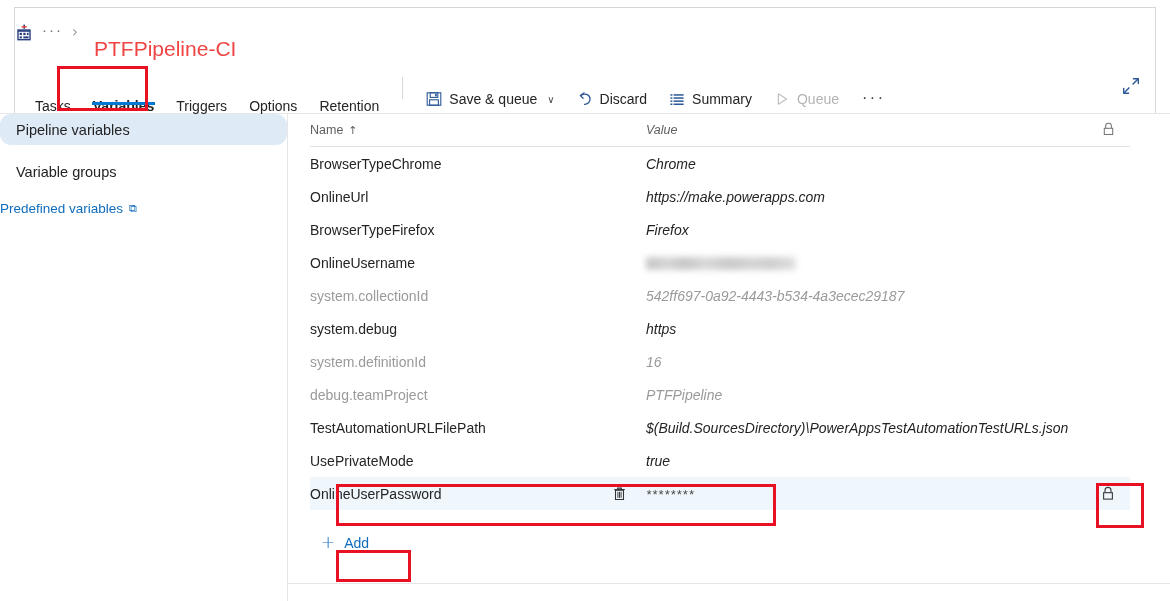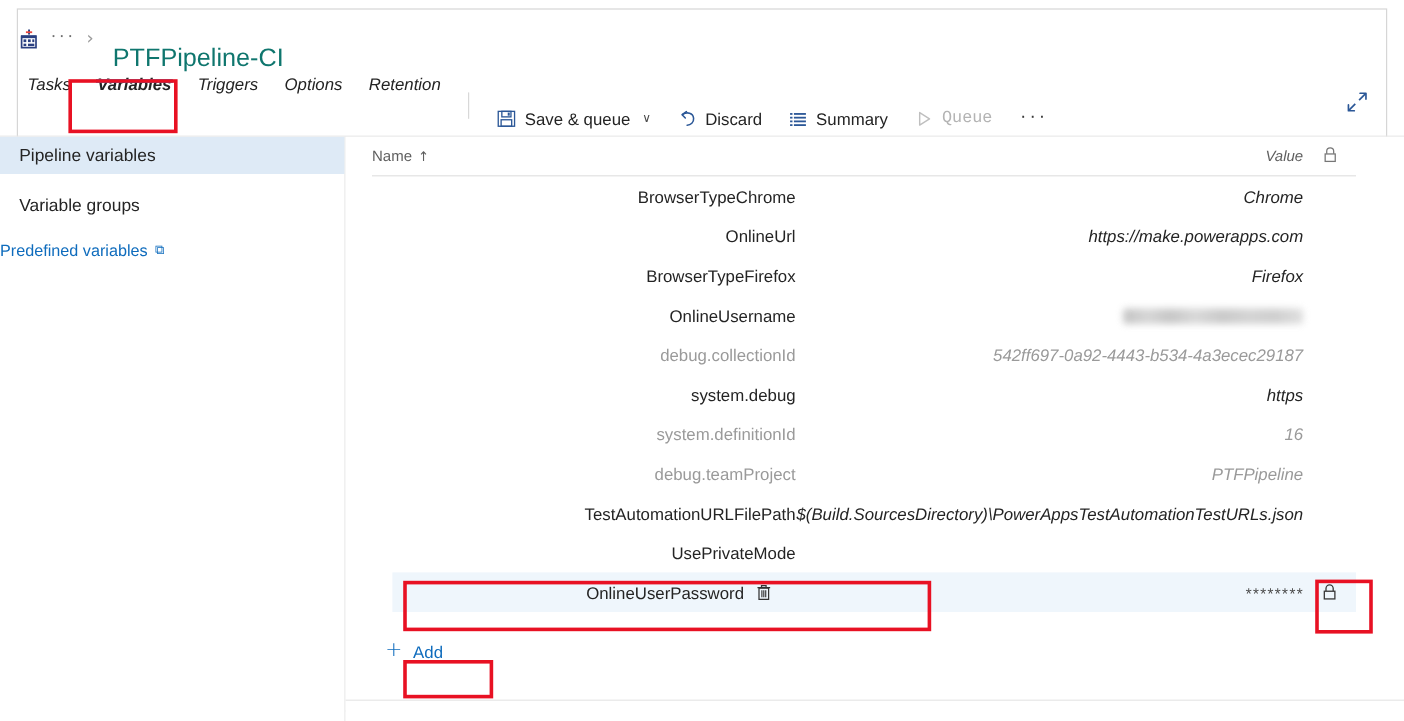--- a/index.html
+++ b/index.html
@@ -47,44 +47,43 @@
     padding-bottom: 5px;
     user-select: none;
   }
   .bc-chevron {
     color: #9a9a9a;
     font-size: 15px;
     line-height: 1;
     font-family: "DejaVu Sans", sans-serif;
   }
   .bc-title {
-    color: #0f766e;
+    color: #ef4444;
     font-size: 21px;
     font-weight: 400;
     margin-left: 7px;
     white-space: nowrap;
     margin-top: 33px;
   }
 
   
   .commandbar {
     position: absolute;
     left: 0; top: 62px;
     right: 0;
     height: 52px;
     display: flex;
     align-items: center;
     border-bottom: 1px solid #e6e6e6;
   }
   .tabs {
     display: flex;
-    align-items: flex-start;
+    align-items: flex-end;
     height: 52px;
-    padding-left: 12px;
-    font-style: italic;
+    padding-left: 24px;
   }
   .tab {
     position: relative;
     display: flex;
     align-items: center;
     padding: 0 11px;
     font-size: 14px;
     color: #242424;
     white-space: nowrap;
     cursor: pointer;
@@ -117,21 +116,21 @@
     gap: 7px;
     padding: 6px 9px;
     font-size: 14px;
     color: #242424;
     white-space: nowrap;
     cursor: pointer;
     background: transparent;
     border: none;
     font-family: inherit;
   }
-  .cb-btn.disabled { color: #b4b4b4; cursor: default; font-family: Liberation Mono, monospace; }
+  .cb-btn.disabled { color: #b4b4b4; cursor: default; }
   .cb-btn svg { display: block; flex: none; }
   .cb-caret {
     color: #4a4a4a;
     font-size: 10px;
     margin-left: 3px;
     font-family: "DejaVu Sans", sans-serif;
   }
   .cb-more {
     color: #3a3a3a;
     font-size: 16px;
@@ -167,20 +166,21 @@
     padding-top: 0;
   }
   .side-item {
     height: 31px;
     display: flex;
     align-items: center;
     padding-left: 16px;
     font-size: 14.5px;
     color: #242424;
     cursor: pointer;
+    border-radius: 11px;
   }
   .side-item.selected { background: #deeaf6; }
   .side-item.groups { margin-top: 12px; height: 30px; }
   .side-link {
     height: 30px;
     display: flex;
     align-items: center;
     gap: 6px;
     margin-top: 6px;
     font-size: 13.5px;
@@ -197,21 +197,20 @@
   .main {
     flex: 1 1 auto;
     background: #ffffff;
     position: relative;
     padding: 0 20px 0 0;
   }
   .grid {
     margin: 0 0 0 0;
     padding-left: 22px;
     padding-right: 20px;
-    text-align: right;
   }
   .grid-head {
     display: flex;
     align-items: center;
     height: 33px;
     border-bottom: 1px solid #e1e1e1;
     color: #5f5f5f;
     font-size: 12.5px;
   }
   .col-name { width: 336px; flex: none; display: flex; align-items: center; gap: 5px; }
@@ -219,21 +218,20 @@
   .col-lock { width: 44px; flex: none; display: flex; justify-content: center; }
   .sort-arrow { font-size: 11px; font-family: "DejaVu Sans", sans-serif; color: #5f5f5f; }
 
   .grid-row {
     display: flex;
     align-items: center;
     height: 33px;
     font-size: 14px;
     color: #242424;
     position: relative;
-    margin-left: 17px;
   }
   .grid-row.dim { color: #9a9a9a; }
   .grid-row.selected { background: #eff6fc; }
   .grid-row .col-name { display: flex; align-items: center; }
   .row-name-text { flex: 1 1 auto; }
   .trash-btn {
     width: 22px; height: 22px;
     display: flex; align-items: center; justify-content: center;
     margin-right: 16px;
     cursor: pointer;
@@ -471,21 +469,21 @@
               <span class="row-name-text">OnlineUsername</span>
             </div>
           <div class="col-value">
             <span class="blurred-value"></span>
           </div>
           <div class="col-lock"></div>
         </div>
 
         <div class="grid-row dim">
           <div class="col-name">
-              <span class="row-name-text">debug.collectionId</span>
+              <span class="row-name-text">system.collectionId</span>
             </div>
           <div class="col-value"><span>542ff697-0a92-4443-b534-4a3ecec29187</span></div>
           <div class="col-lock"></div>
         </div>
 
         <div class="grid-row">
           <div class="col-name">
               <span class="row-name-text">system.debug</span>
             </div>
           <div class="col-value"><span>https</span></div>
@@ -513,20 +511,21 @@
               <span class="row-name-text">TestAutomationURLFilePath</span>
             </div>
           <div class="col-value"><span>$(Build.SourcesDirectory)\PowerAppsTestAutomationTestURLs.json</span></div>
           <div class="col-lock"></div>
         </div>
 
         <div class="grid-row">
           <div class="col-name">
               <span class="row-name-text">UsePrivateMode</span>
             </div>
+          <div class="col-value"><span>true</span></div>
           <div class="col-lock"></div>
         </div>
 
         <div class="grid-row selected">
           <div class="col-name">
             <span class="row-name-text">OnlineUserPassword</span>
             <span class="trash-btn">
               <svg width="15" height="16" viewBox="0 0 15 16">
                 <path d="M2.2 3.6 H12.8" stroke="#333" stroke-width="1.05" fill="none"></path>
                 <path d="M5.6 3.4 V2.1 h3.8 V3.4" stroke="#333" stroke-width="1.05" fill="none"></path>

